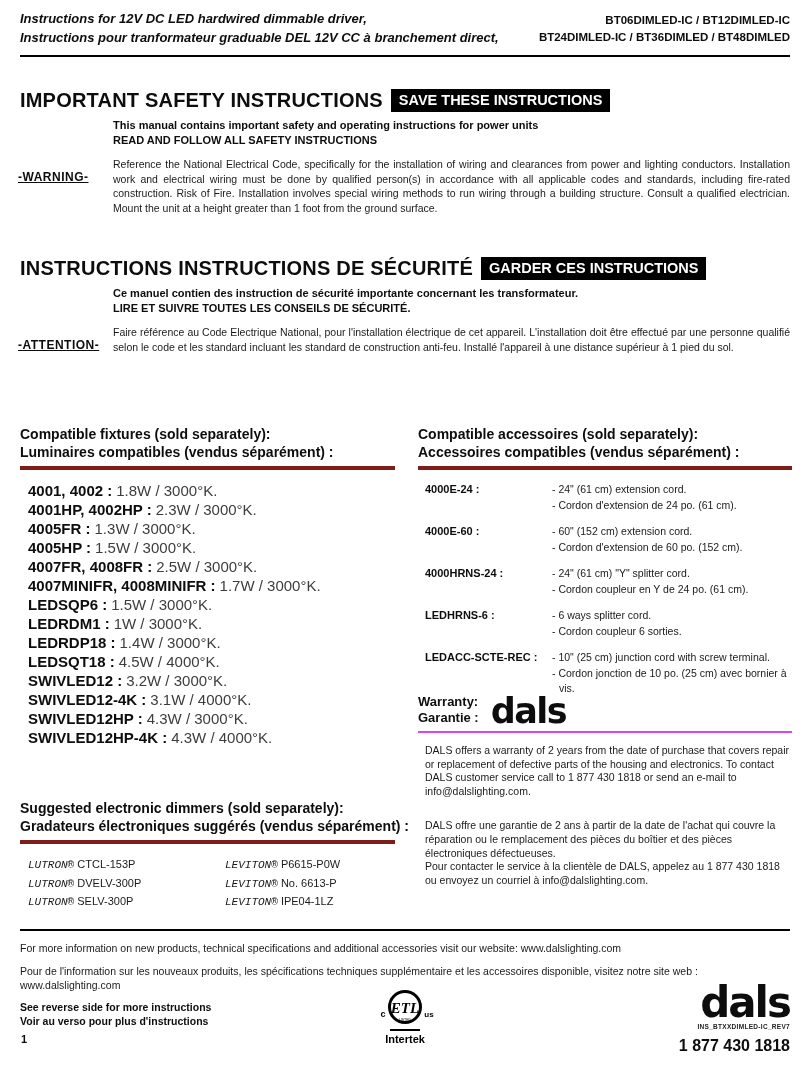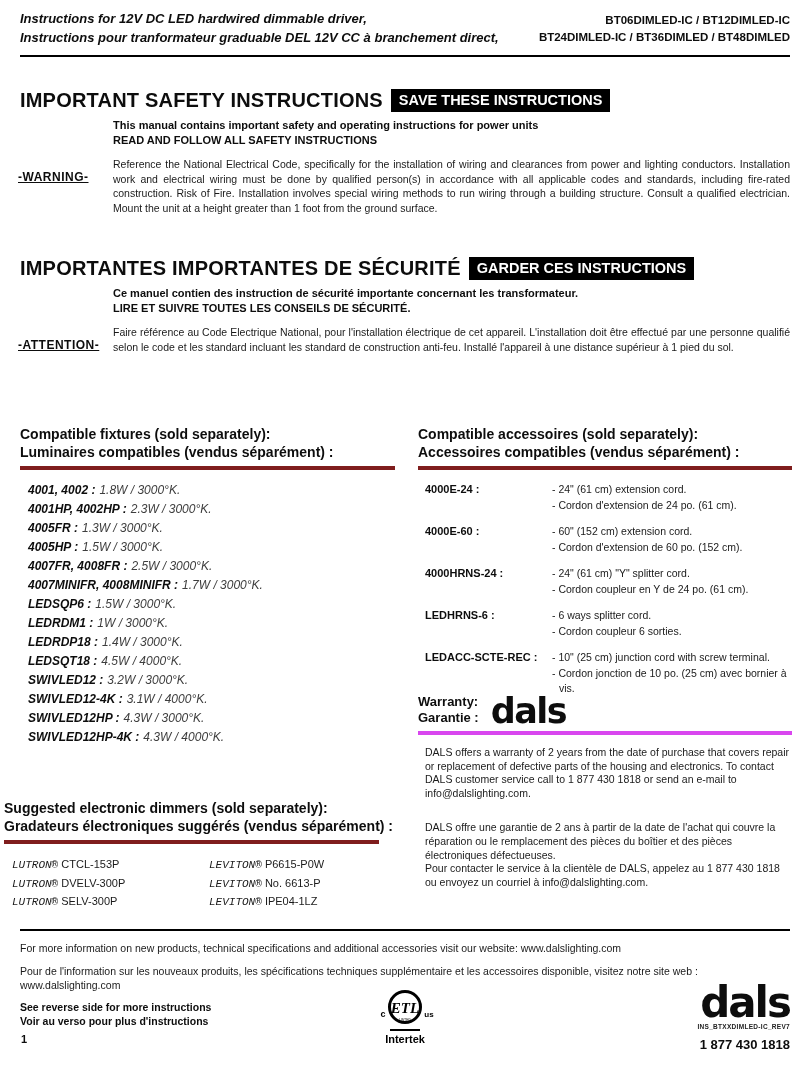--- a/index.html
+++ b/index.html
@@ -30,57 +30,57 @@
   .warntext{margin:0 0 0 93px;font-size:10.5px;line-height:14.6px;text-align:justify;color:#1a1a1a;}
 
   
   .colblock{position:absolute;}
   .fixtures{left:20px;top:426px;width:375px;}
   .accessories{left:418px;top:426px;width:374px;}
   .colhead{font-size:14px;font-weight:bold;line-height:17.5px;border-bottom:4px solid #7f1d1d;padding-bottom:5px;}
   .colhead div{white-space:nowrap;}
 
   .fxlist{margin-top:11px;padding-left:8px;}
-  .fxitem{font-size:12px;line-height:19px;white-space:nowrap;font-style:italic;}
+  .fxitem{font-size:15px;line-height:19px;white-space:nowrap;}
   .fxname{font-weight:bold;}
   .fxval{color:#3d3d3d;margin-left:4px;}
 
   .acclist{margin-top:12px;padding-left:7px;}
   .accitem{display:flex;margin-bottom:11px;}
   .acccode{width:127px;flex:0 0 127px;font-size:11px;font-weight:bold;line-height:15.5px;}
   .acclines{flex:1;}
   .accline{font-size:10.5px;line-height:15.5px;color:#1a1a1a;padding-left:7px;text-indent:-7px;}
 
   
   .warranty{left:418px;top:694px;width:374px;}
-  .wlabrow{display:flex;align-items:flex-end;border-bottom:4px solid #d946ef;padding-bottom:5px;}
+  .wlabrow{display:flex;align-items:flex-end;border-bottom:2px solid #d946ef;padding-bottom:5px;}
   .wlabels div{font-size:13px;font-weight:bold;line-height:16px;white-space:nowrap;}
   .dalslogo{font-size:35px;line-height:30px;font-weight:bold;letter-spacing:-1.5px;margin-left:12px;
             font-family:"DejaVu Sans",sans-serif;}
   .wtext{margin-top:11px;font-size:10.5px;line-height:13.6px;color:#1a1a1a;padding-left:7px;}
   .wtext2{margin-top:21px;}
 
   
-  .dimmers{left:4px;top:800px;width:375px;}
+  .dimmers{left:20px;top:800px;width:375px;}
   .dimgrid{margin-top:13px;padding-left:8px;display:grid;grid-template-columns:197px auto;row-gap:2px;}
   .dimitem{font-size:11px;line-height:15.5px;white-space:nowrap;color:#1a1a1a;}
   .dimbrand{font-style:italic;font-family:Liberation Mono, monospace;}
 
   
   .ftr-rule{position:absolute;left:20px;right:18px;top:929px;height:2px;background:#000;}
   .ftr-info{position:absolute;left:20px;right:18px;top:941px;font-size:10.5px;line-height:14px;color:#1a1a1a;}
   .ftr-info .fr{margin-top:9px;}
   .reverse{position:absolute;left:20px;top:1001px;font-size:10.5px;font-weight:bold;line-height:13.5px;}
   .pagenum{position:absolute;left:21px;top:1033px;font-size:11px;font-weight:bold;}
   .etl{position:absolute;left:371px;top:988px;}
   .dalsftr{position:absolute;right:18px;top:985px;text-align:right;}
   .dalsftr .biglogo{font-size:42px;line-height:36px;font-weight:bold;letter-spacing:-2px;
                     font-family:"DejaVu Sans",sans-serif;}
   .docref{font-size:6.5px;font-weight:bold;letter-spacing:.3px;margin-top:2px;color:#222;}
-  .phone{font-size:13px;font-weight:bold;margin-top:7px;}
+  .phone{font-size:16px;font-weight:bold;margin-top:7px;}
 </style>
 </head>
 <body>
 
 <div class="page">
 
   <div class="hdr">
     <div class="hdr-left">
       <div>Instructions for 12V DC LED hardwired dimmable driver,</div>
       <div>Instructions pour tranformateur graduable DEL 12V CC à branchement direct,</div>
@@ -102,21 +102,21 @@
       <div>READ AND FOLLOW ALL SAFETY INSTRUCTIONS</div>
     </div>
     <div class="warnrow">
       <span class="warnlabel">-WARNING-</span>
       <p class="warntext">Reference the National Electrical Code, specifically for the installation of wiring and clearances from power and lighting conductors. Installation work and electrical wiring must be done by qualified person(s) in accordance with all applicable codes and standards, including fire-rated construction. Risk of Fire. Installation involves special wiring methods to run wiring through a building structure. Consult a qualified electrician. Mount the unit at a height greater than 1 foot from the ground surface.</p>
     </div>
   </div>
 
   <div class="sect sect-fr">
     <div class="h1row">
-      <h1>IMPORTANTES IMPORTANTES DE SÉCURITÉ</h1>
+      <h1>INSTRUCTIONS INSTRUCTIONS DE SÉCURITÉ</h1>
       <span class="blackbox">GARDER CES INSTRUCTIONS</span>
     </div>
     <div class="subtl">
       <div>Ce manuel contien des instruction de sécurité importante concernant les transformateur.</div>
       <div>LIRE ET SUIVRE TOUTES LES CONSEILS DE SÉCURITÉ.</div>
     </div>
     <div class="warnrow">
       <span class="warnlabel">-ATTENTION-</span>
       <p class="warntext">Faire référence au Code Electrique National, pour l'installation électrique de cet appareil. L'installation doit être effectué par une personne qualifié selon le code et les standard incluant les standard de construction anti-feu. Installé l'appareil à une distance supérieur à 1 pied du sol.</p>
     </div>

